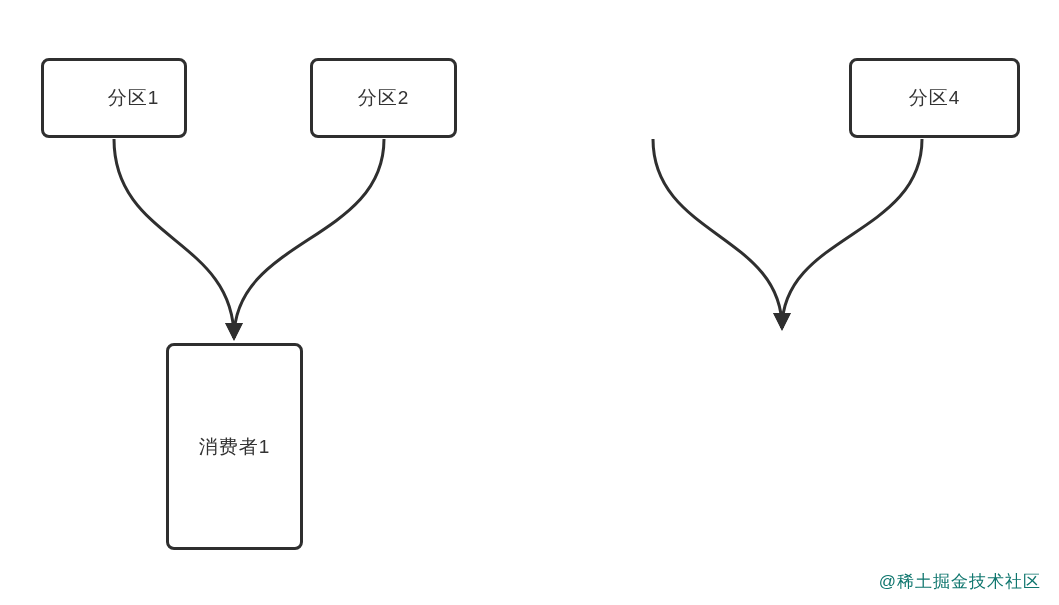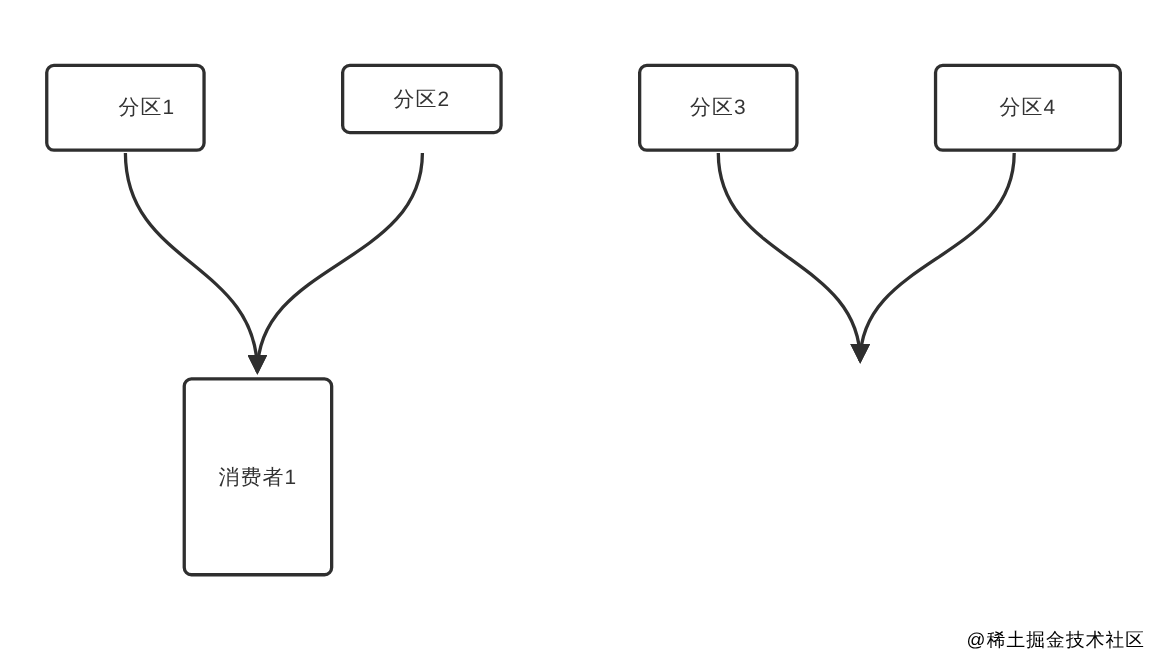--- a/index.html
+++ b/index.html
@@ -32,32 +32,32 @@
     display: flex;
     align-items: center;
     justify-content: center;
     color: #333333;
     font-size: 19px;
     letter-spacing: 1px;
     z-index: 2;
   }
   
   .node.p1 { left: 41px;  top: 58px; width: 146px; height: 80px; padding-left: 39px; }
-  .node.p2 { left: 310px; top: 58px; width: 147px; height: 64px; }
+  .node.p2 { left: 310px; top: 58px; width: 147px; height: 80px; }
   .node.p3 { left: 580px; top: 58px; width: 146px; height: 80px; }
   .node.p4 { left: 849px; top: 58px; width: 171px; height: 80px; }
   
-  .node.c1 { left: 166px; top: 343px; width: 137px; height: 181px; }
+  .node.c1 { left: 166px; top: 343px; width: 137px; height: 207px; }
   .node.c2 { left: 713px; top: 333px; width: 138px; height: 221px; }
 
   .watermark {
     position: absolute;
     right: 18px;
     bottom: 12px;
-    color: #000000;
+    color: #0f766e;
     font-size: 17px;
     letter-spacing: 1px;
     z-index: 3;
     user-select: none;
   }
 </style>
 </head>
 <body>
 
 <div class="canvas">
@@ -73,23 +73,20 @@
     <path d="M 653 139 C 653 236, 782 234, 782 328" fill="none" stroke="#2f2f2f" stroke-width="3" marker-end="url(#arrow)"></path>
     <path d="M 922 139 C 922 236, 782 234, 782 328" fill="none" stroke="#2f2f2f" stroke-width="3" marker-end="url(#arrow)"></path>
   </svg>
 
   <div class="node p1">
     <span>分区1</span>
   </div>
   <div class="node p2">
     <span>分区2</span>
   </div>
-  <div class="node p3">
-    <span>分区3</span>
-  </div>
   <div class="node p4">
     <span>分区4</span>
   </div>
 
   <div class="node c1">
     <span>消费者1</span>
   </div>
 
   <div class="watermark">@稀土掘金技术社区</div>
 

